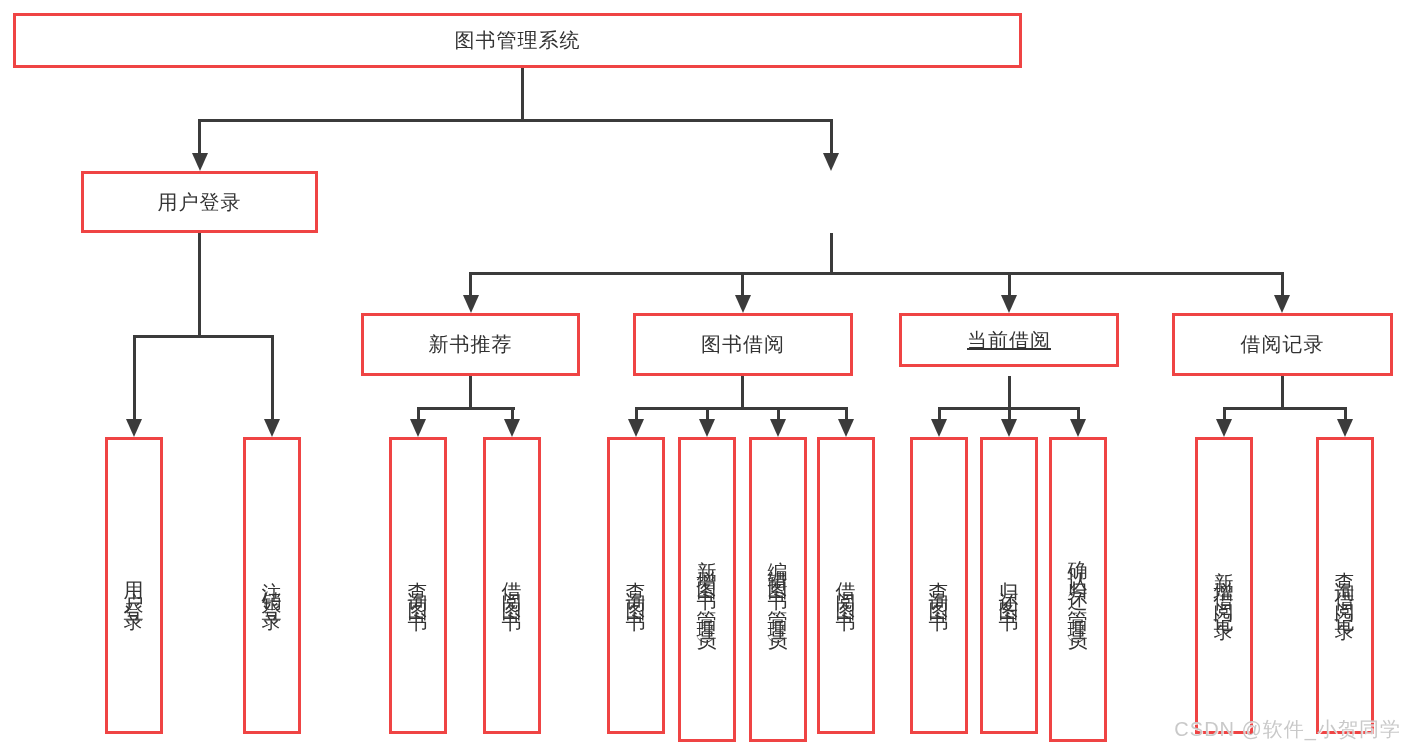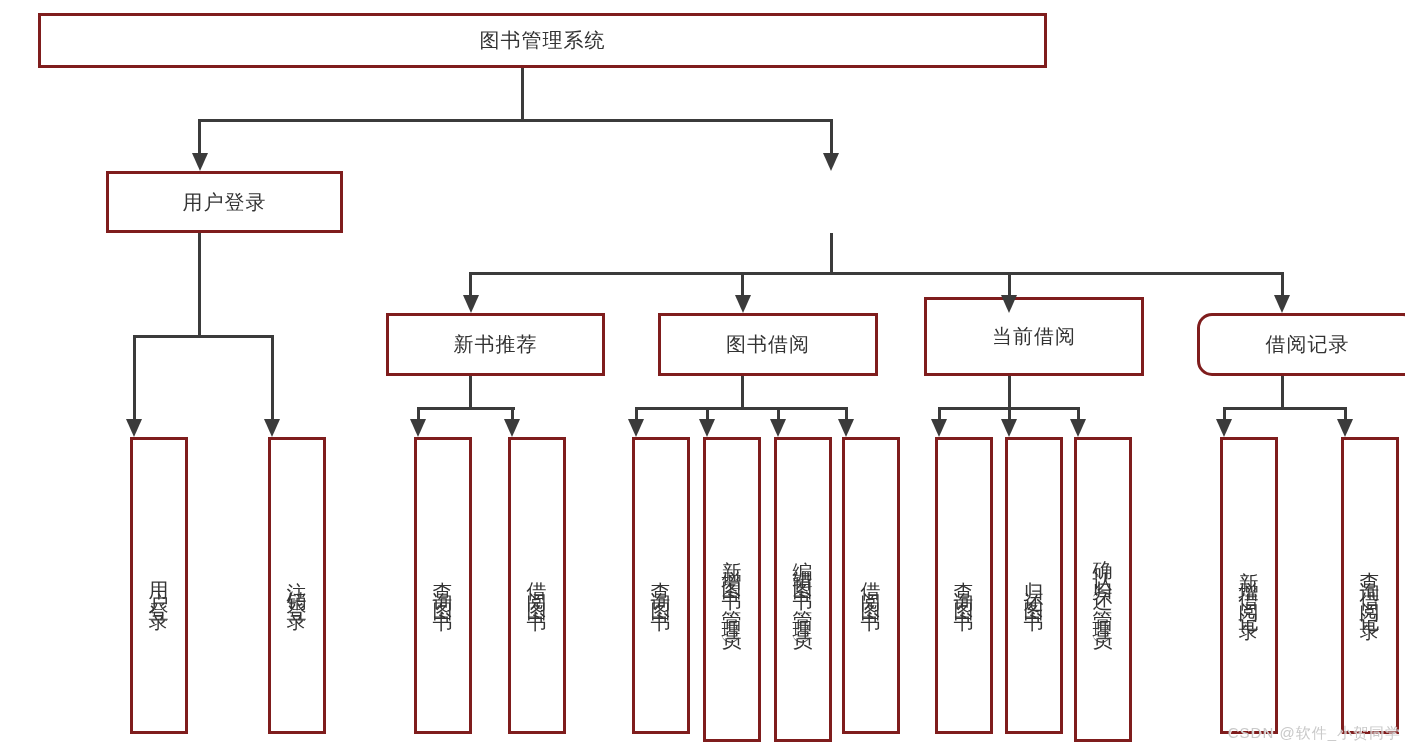--- a/index.html
+++ b/index.html
@@ -2,37 +2,37 @@
 <html><head>
 <meta charset="utf-8">
 <style>
   html,body { margin:0; padding:0; background:#ffffff; }
   #canvas {
     position:relative; width:1405px; height:747px; background:#ffffff;
     font-family:"Liberation Sans", sans-serif; overflow:hidden;
   }
   .node {
     position:absolute; box-sizing:border-box;
-    border:3px solid #7f1d1d; background:#ffffff;
+    border:3px solid #ef4444; background:#ffffff;
     display:flex; align-items:center; justify-content:center;
-    color:#333333; font-size:20px; letter-spacing:1px;margin-left:25px;
+    color:#333333; font-size:20px; letter-spacing:1px;
   }
   .node.v span {
     writing-mode:vertical-rl; text-orientation:mixed;
     font-size:20px; letter-spacing:10px; line-height:1;
   }
   .line { position:absolute; background:#3b3b3b; }
   .arrow {
     position:absolute; width:0; height:0;
     border-left:8px solid transparent; border-right:8px solid transparent;
     border-top:18px solid #3b3b3b;
   }
   .watermark {
     position:absolute; right:4px; bottom:4px;
-    font-size:15px; color:#c9c9c9; letter-spacing:1px;
+    font-size:20px; color:#c9c9c9; letter-spacing:1px;
     text-shadow:1px 1px 0 rgba(255,255,255,0.85); z-index:5; white-space:nowrap;
   }
 </style>
 </head>
 <body>
 
 <div id="canvas">
 
   <div class="node" style="left:13px; top:13px; width:1009px; height:55px;">
     <span>图书管理系统</span>
@@ -41,24 +41,24 @@
   <div class="node" style="left:81px; top:171px; width:237px; height:62px;">
     <span>用户登录</span>
   </div>
 
   <div class="node" style="left:633px; top:313px; width:220px; height:63px;">
     <span>图书借阅</span>
   </div>
   <div class="node" style="left:361px; top:313px; width:219px; height:63px;">
     <span>新书推荐</span>
   </div>
-  <div class="node" style="left:899px; top:297px; width:220px; height:79px;">
+  <div class="node" style="left:899px; top:313px; width:220px; height:54px;text-decoration:underline;">
     <span>当前借阅</span>
   </div>
-  <div class="node" style="left:1172px; top:313px; width:221px; height:63px;border-radius:15px;">
+  <div class="node" style="left:1172px; top:313px; width:221px; height:63px;">
     <span>借阅记录</span>
   </div>
 
   <div class="node v" style="left:105px; top:437px; width:58px; height:297px;">
     <span>用户登录</span>
   </div>
   <div class="node v" style="left:243px; top:437px; width:58px; height:297px;">
     <span>注销登录</span>
   </div>
   <div class="node v" style="left:389px; top:437px; width:58px; height:297px;">

